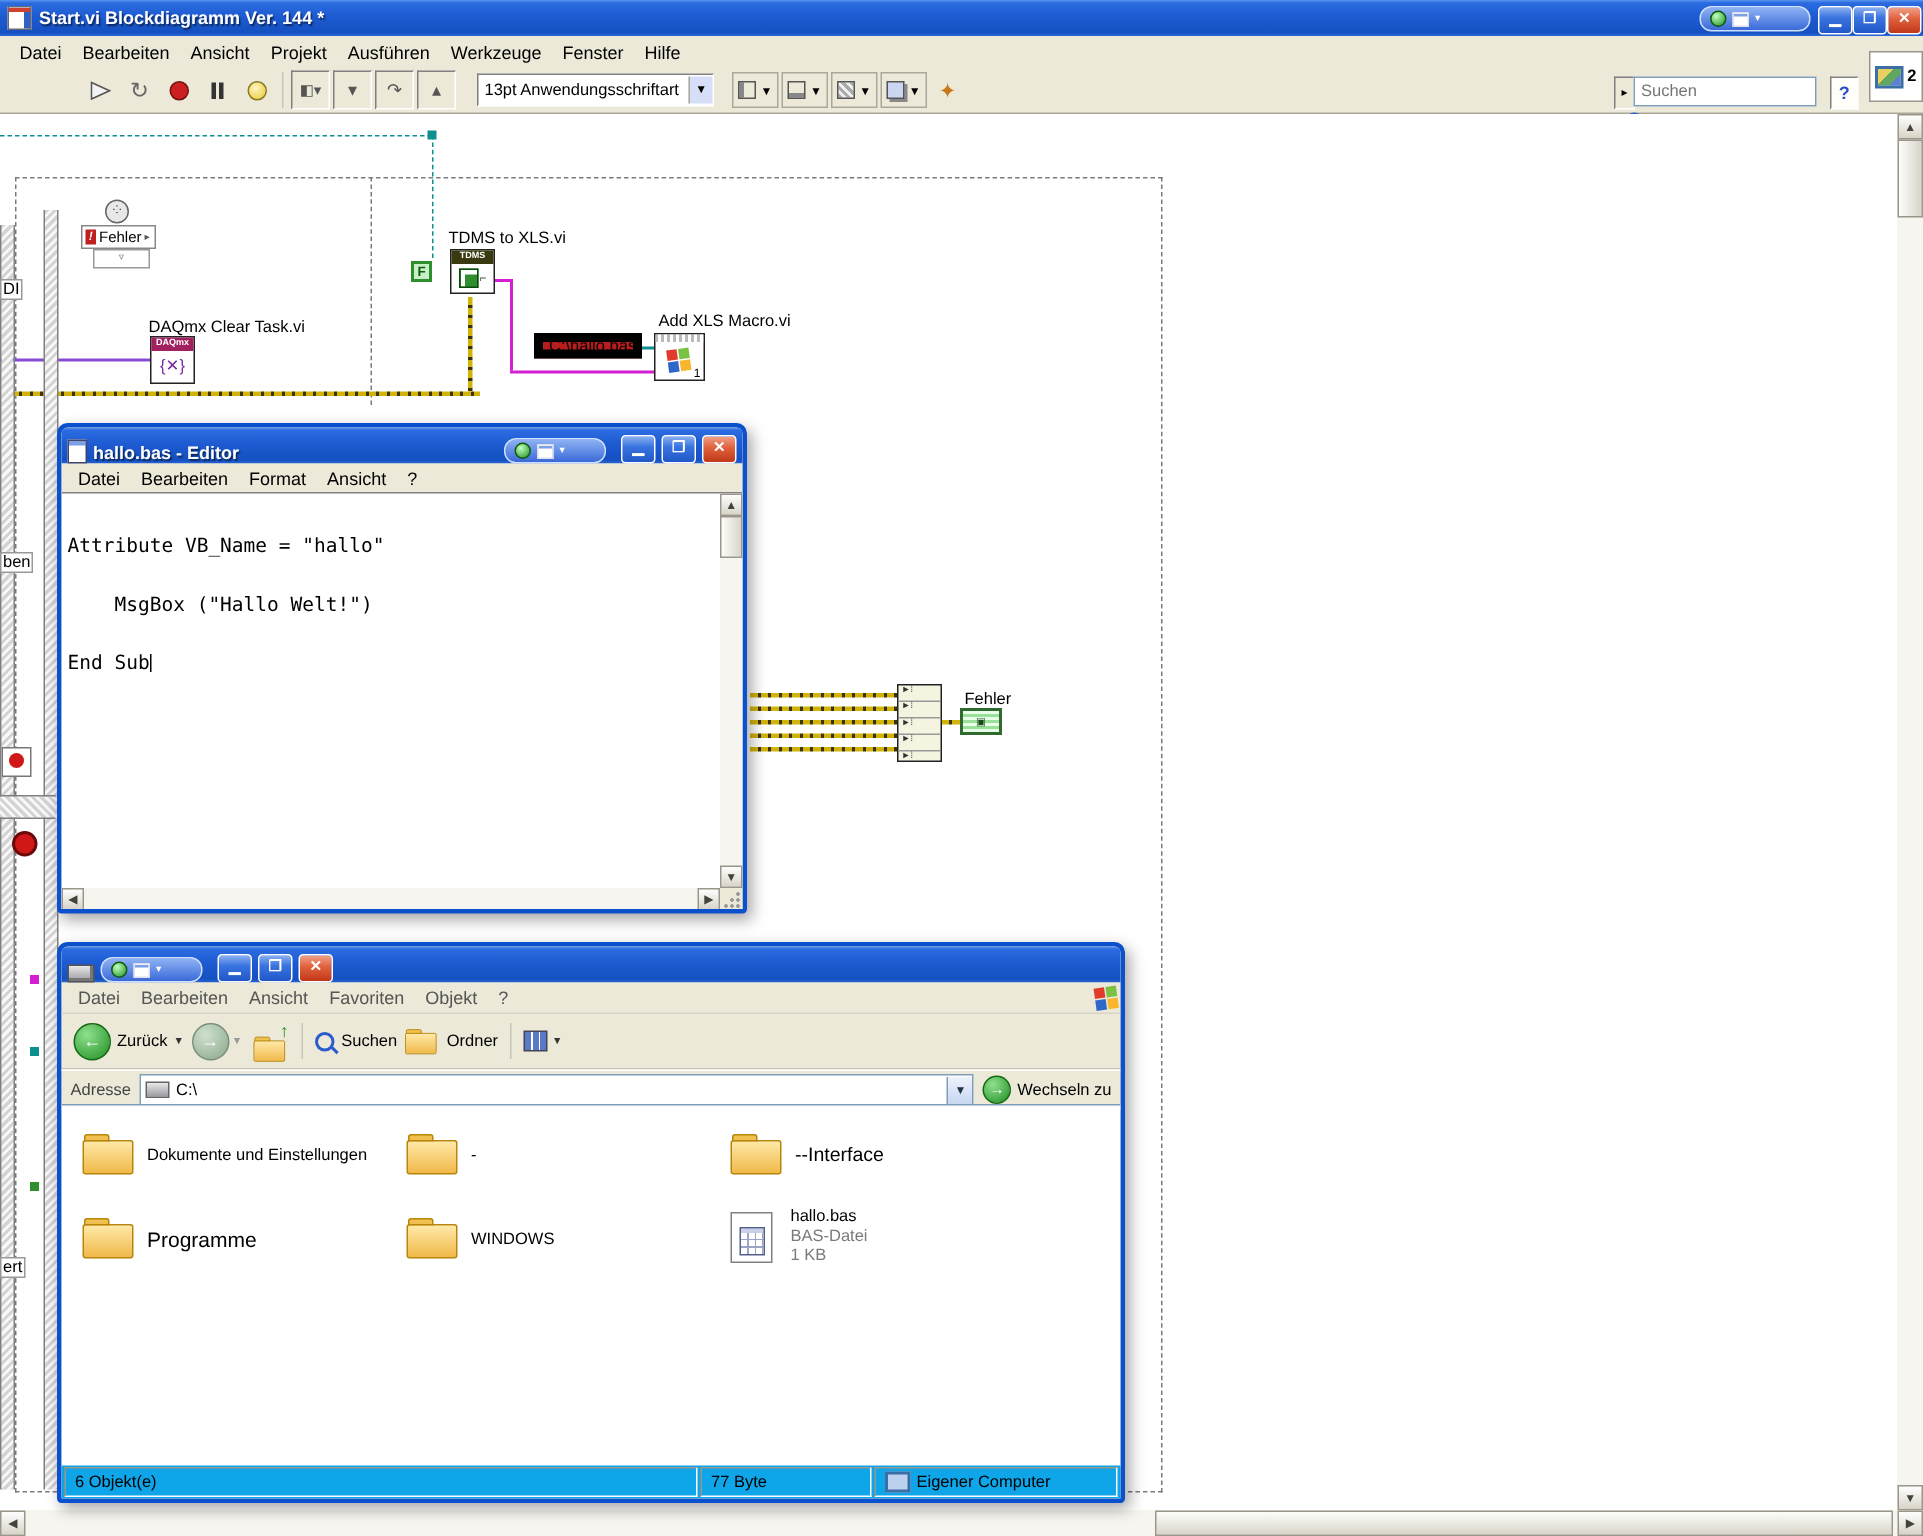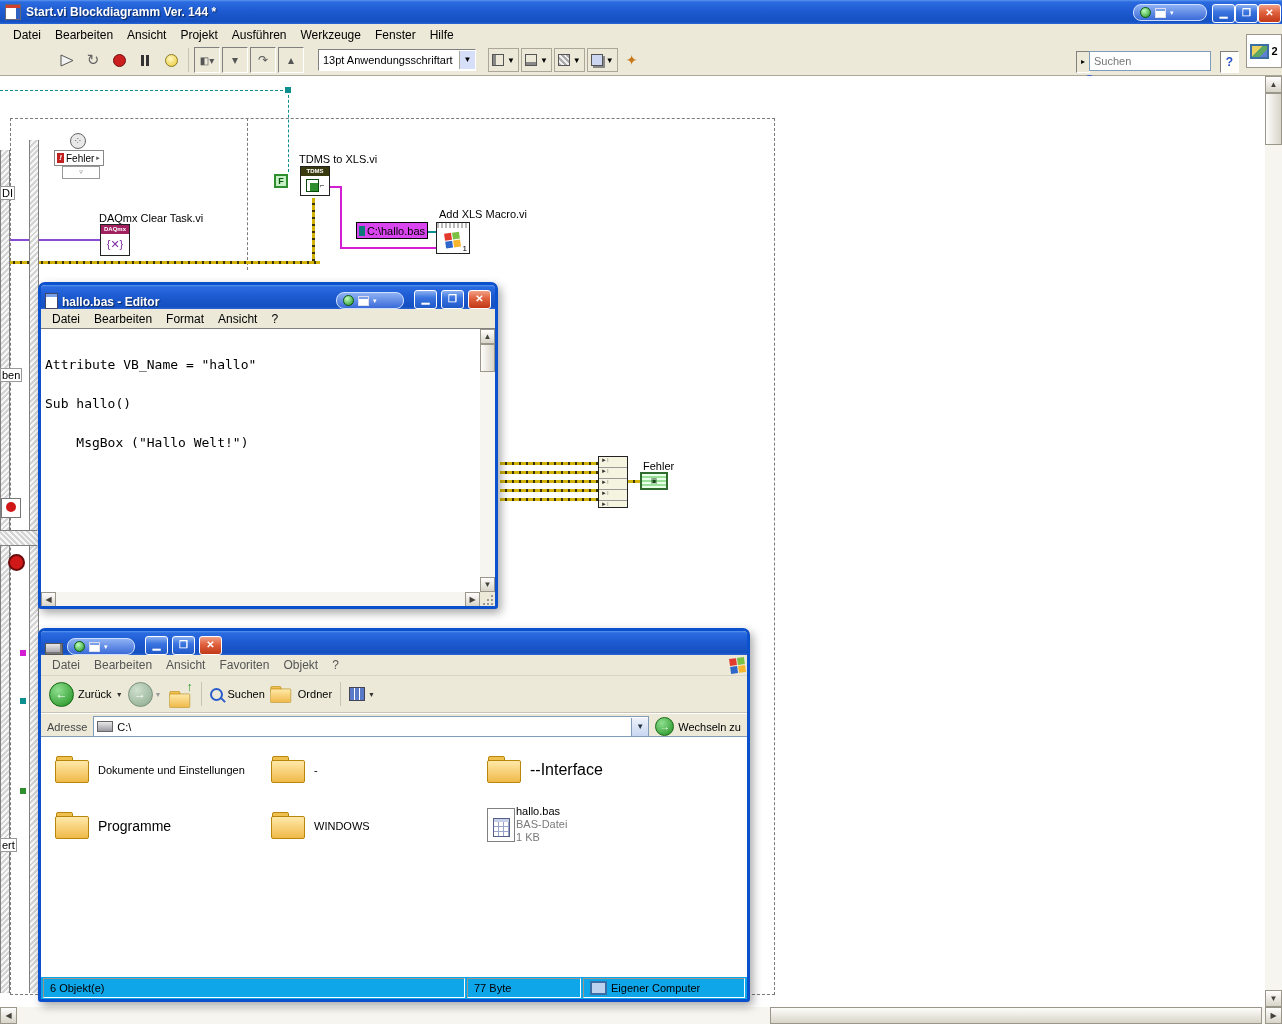--- a/index.html
+++ b/index.html
@@ -197,21 +197,21 @@
 
     <span class="abs nlabel" style="left:298px;top:77px">TDMS to XLS.vi</span>
     <div class="abs node" style="left:300px;top:90px;width:30px;height:30px">
       <div style="background:#3a3a10;color:#fff;font-size:6px;font-weight:bold;text-align:center;height:9px;line-height:9px">TDMS</div>
       <div class="flex" style="justify-content:center;gap:1px;margin-top:3px">
         <i style="width:11px;height:11px;background:#2f8f2f;border:1px solid #0a4a0a;box-shadow:inset 0 3px 0 #fff,inset 3px 0 0 #fff;display:block"></i>
         <span style="font-size:8px;color:#555">⌐</span>
       </div>
     </div>
 
-    <div class="abs flex" style="left:356px;top:146px;width:72px;height:17px;background:#d946ef;border:1px solid #000000;box-sizing:border-box;gap:2px;padding:0 2px">
+    <div class="abs flex" style="left:356px;top:146px;width:72px;height:17px;background:#b91c1c;border:6px solid #000000;box-sizing:border-box;gap:2px;padding:0 2px">
       <i style="width:6px;height:10px;background:#0d7a7a;display:block"></i>
       <span style="font-size:11px">C:\hallo.bas</span>
     </div>
 
     <span class="abs nlabel" style="left:438px;top:132px">Add XLS Macro.vi</span>
     <div class="abs node" style="left:436px;top:146px;width:34px;height:32px">
       <div style="height:5px;background:repeating-linear-gradient(90deg,#bbb 0 2px,#fff 2px 4px)"></div>
       <div class="flag" style="margin:4px 0 0 8px">
         <i style="background:#e23b2e"></i>
           <i style="background:#7bc143"></i>
@@ -248,22 +248,22 @@
     <div class="menubar flex" style="height:19px;padding-left:4px;border-bottom:1px solid #d8d4c8">
       <span class="menu-item">Datei</span>
       <span class="menu-item">Bearbeiten</span>
       <span class="menu-item">Format</span>
       <span class="menu-item">Ansicht</span>
       <span class="menu-item">?</span>
     </div>
     <div class="abs" style="left:0;top:43px;width:454px;height:278px;background:#fff;border-top:1px solid #808080">
       <div class="code" style="padding:3px 2px 0 4px">
         <div><span>Attribute VB_Name = "hallo"</span></div>
-        <div><span>Sub hallo()</span></div>
         <div><span>    MsgBox ("Hallo Welt!")</span></div>
+        <div><span>End Sub</span><span class="caret"></span></div>
       </div>
 
       <div class="abs strack" style="right:0;top:0;width:15px;height:263px">
         <div class="sbtn" style="width:15px;height:15px;box-sizing:border-box">▲</div>
         <div class="sthumb" style="width:15px;height:28px;box-sizing:border-box"></div>
         <div class="sbtn abs" style="left:0;bottom:0;width:15px;height:15px;box-sizing:border-box">▼</div>
       </div>
       <div class="abs strack flex" style="left:0;bottom:0;width:439px;height:15px;justify-content:space-between">
         <div class="sbtn" style="width:15px;height:15px;box-sizing:border-box">◀</div>
         <div class="sbtn" style="width:15px;height:15px;box-sizing:border-box">▶</div>
@@ -344,31 +344,31 @@
       <div class="abs flex" style="left:14px;top:19px;gap:9px">
           <i class="folder"></i>
           <span style="font-size:11px">Dokumente und Einstellungen</span>
         </div>
       <div class="abs flex" style="left:230px;top:19px;gap:9px">
           <i class="folder"></i>
           <span style="font-size:11px">-</span>
         </div>
       <div class="abs flex" style="left:446px;top:19px;gap:9px">
           <i class="folder"></i>
-          <span style="font-size:16px">--Interface</span>
+          <span style="font-size:13px">--Interface</span>
         </div>
       <div class="abs flex" style="left:14px;top:75px;gap:9px">
           <i class="folder"></i>
           <span style="font-size:14px">Programme</span>
         </div>
       <div class="abs flex" style="left:230px;top:75px;gap:9px">
           <i class="folder"></i>
           <span style="font-size:11px">WINDOWS</span>
         </div>
-      <div class="abs flex" style="left:446px;top:68px;gap:1px">
+      <div class="abs flex" style="left:446px;top:68px;gap:12px">
         <i class="fileicon">
             <i class="grid"></i>
           </i>
         <span style="display:flex;flex-direction:column;line-height:13px">
           <span style="font-size:11px">hallo.bas</span>
           <span style="font-size:11px;color:#7a7a7a">BAS-Datei</span>
           <span style="font-size:11px;color:#7a7a7a">1 KB</span>
         </span>
       </div>
     </div>

